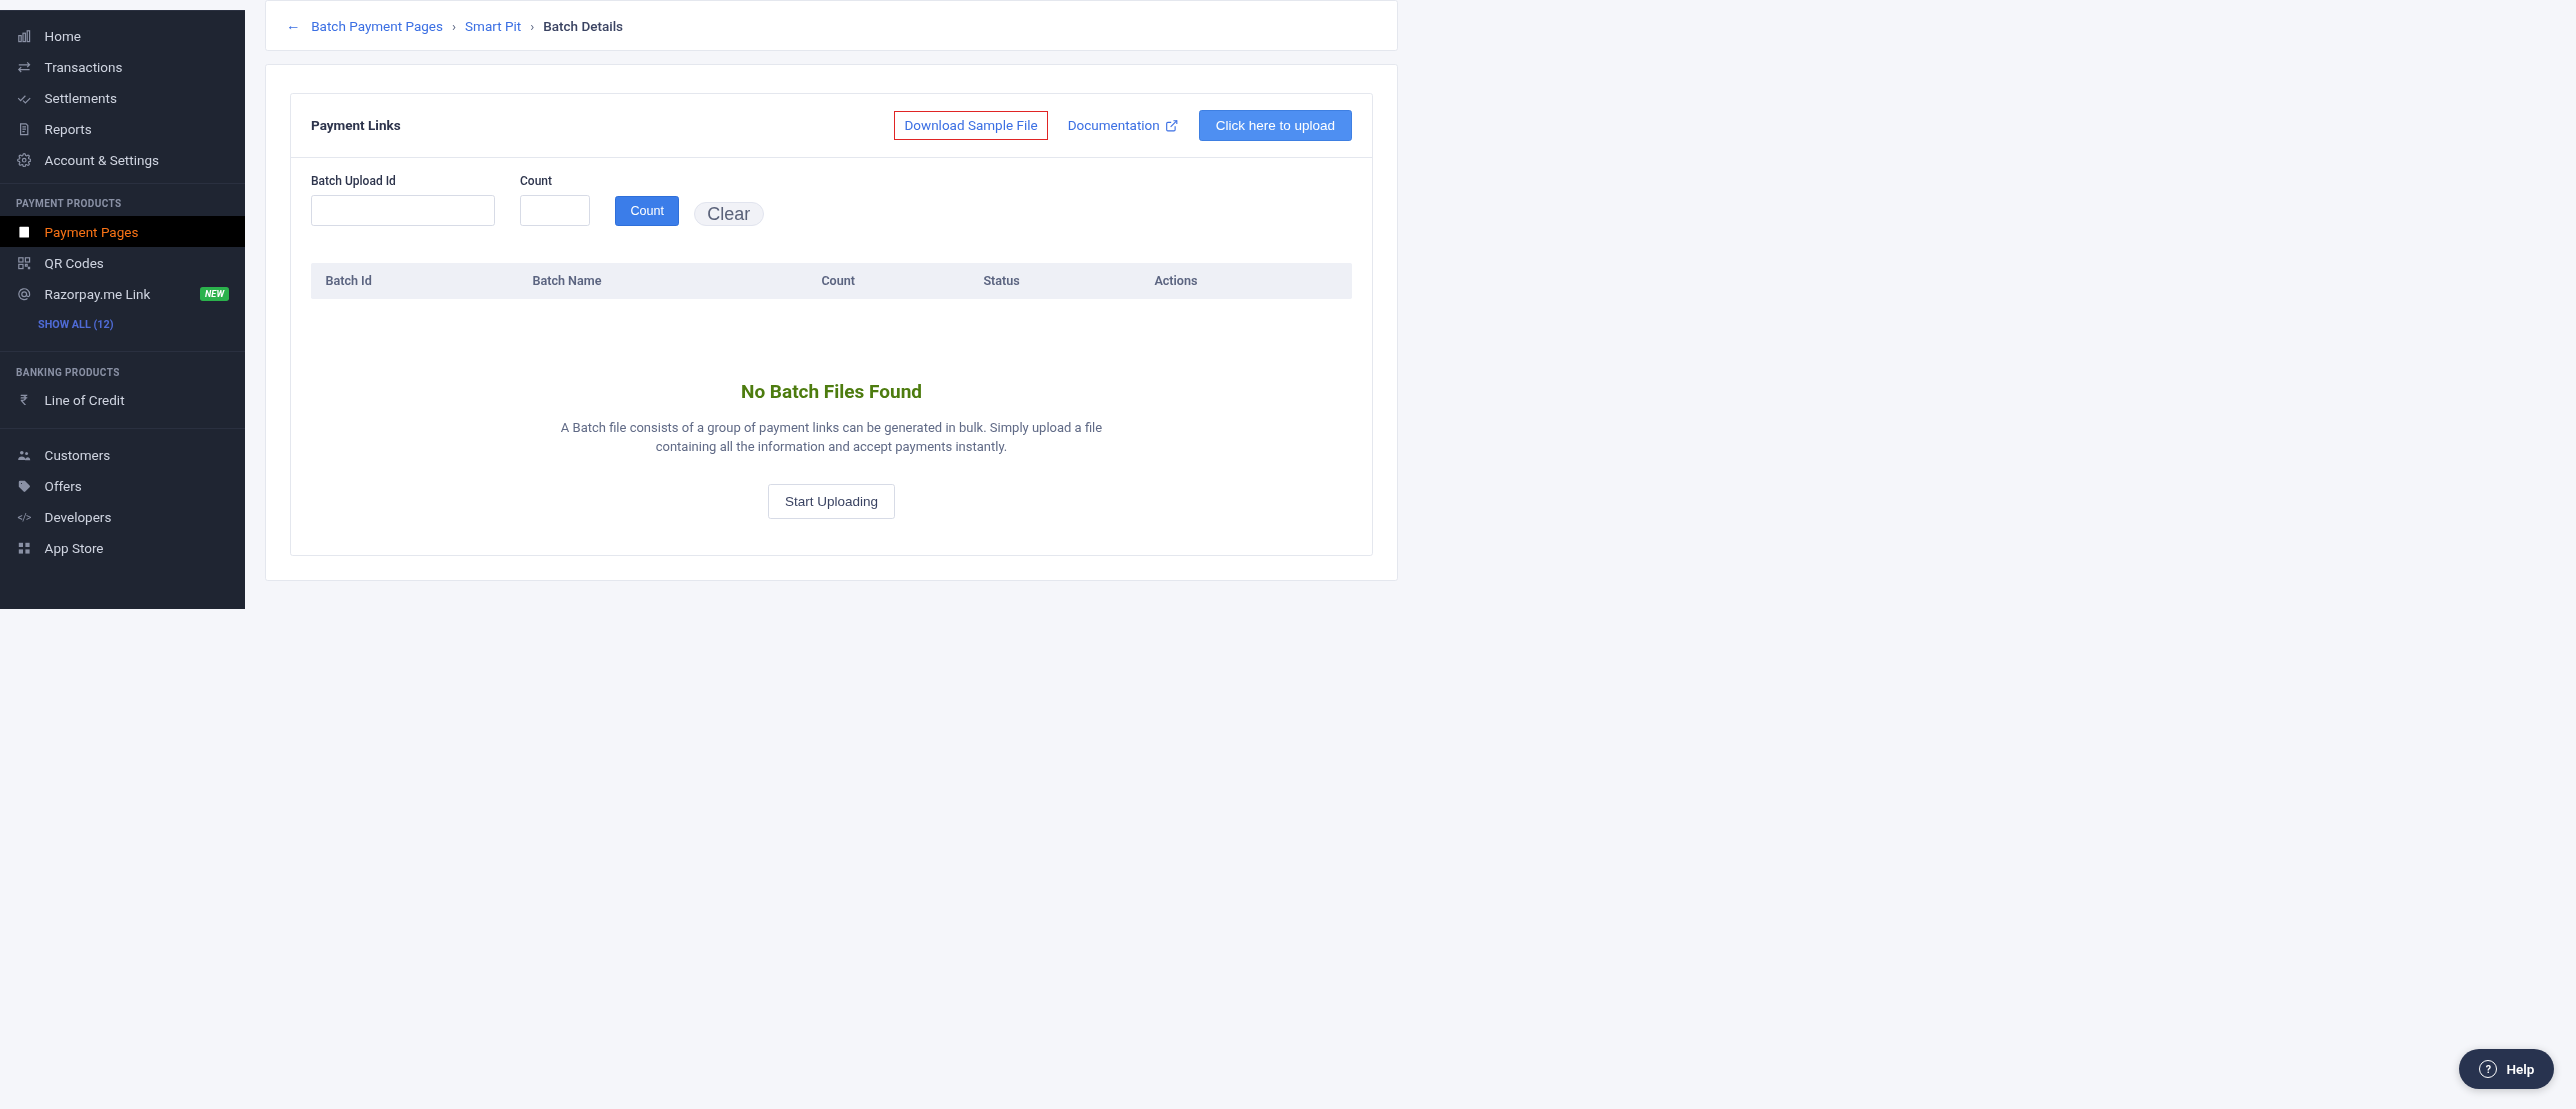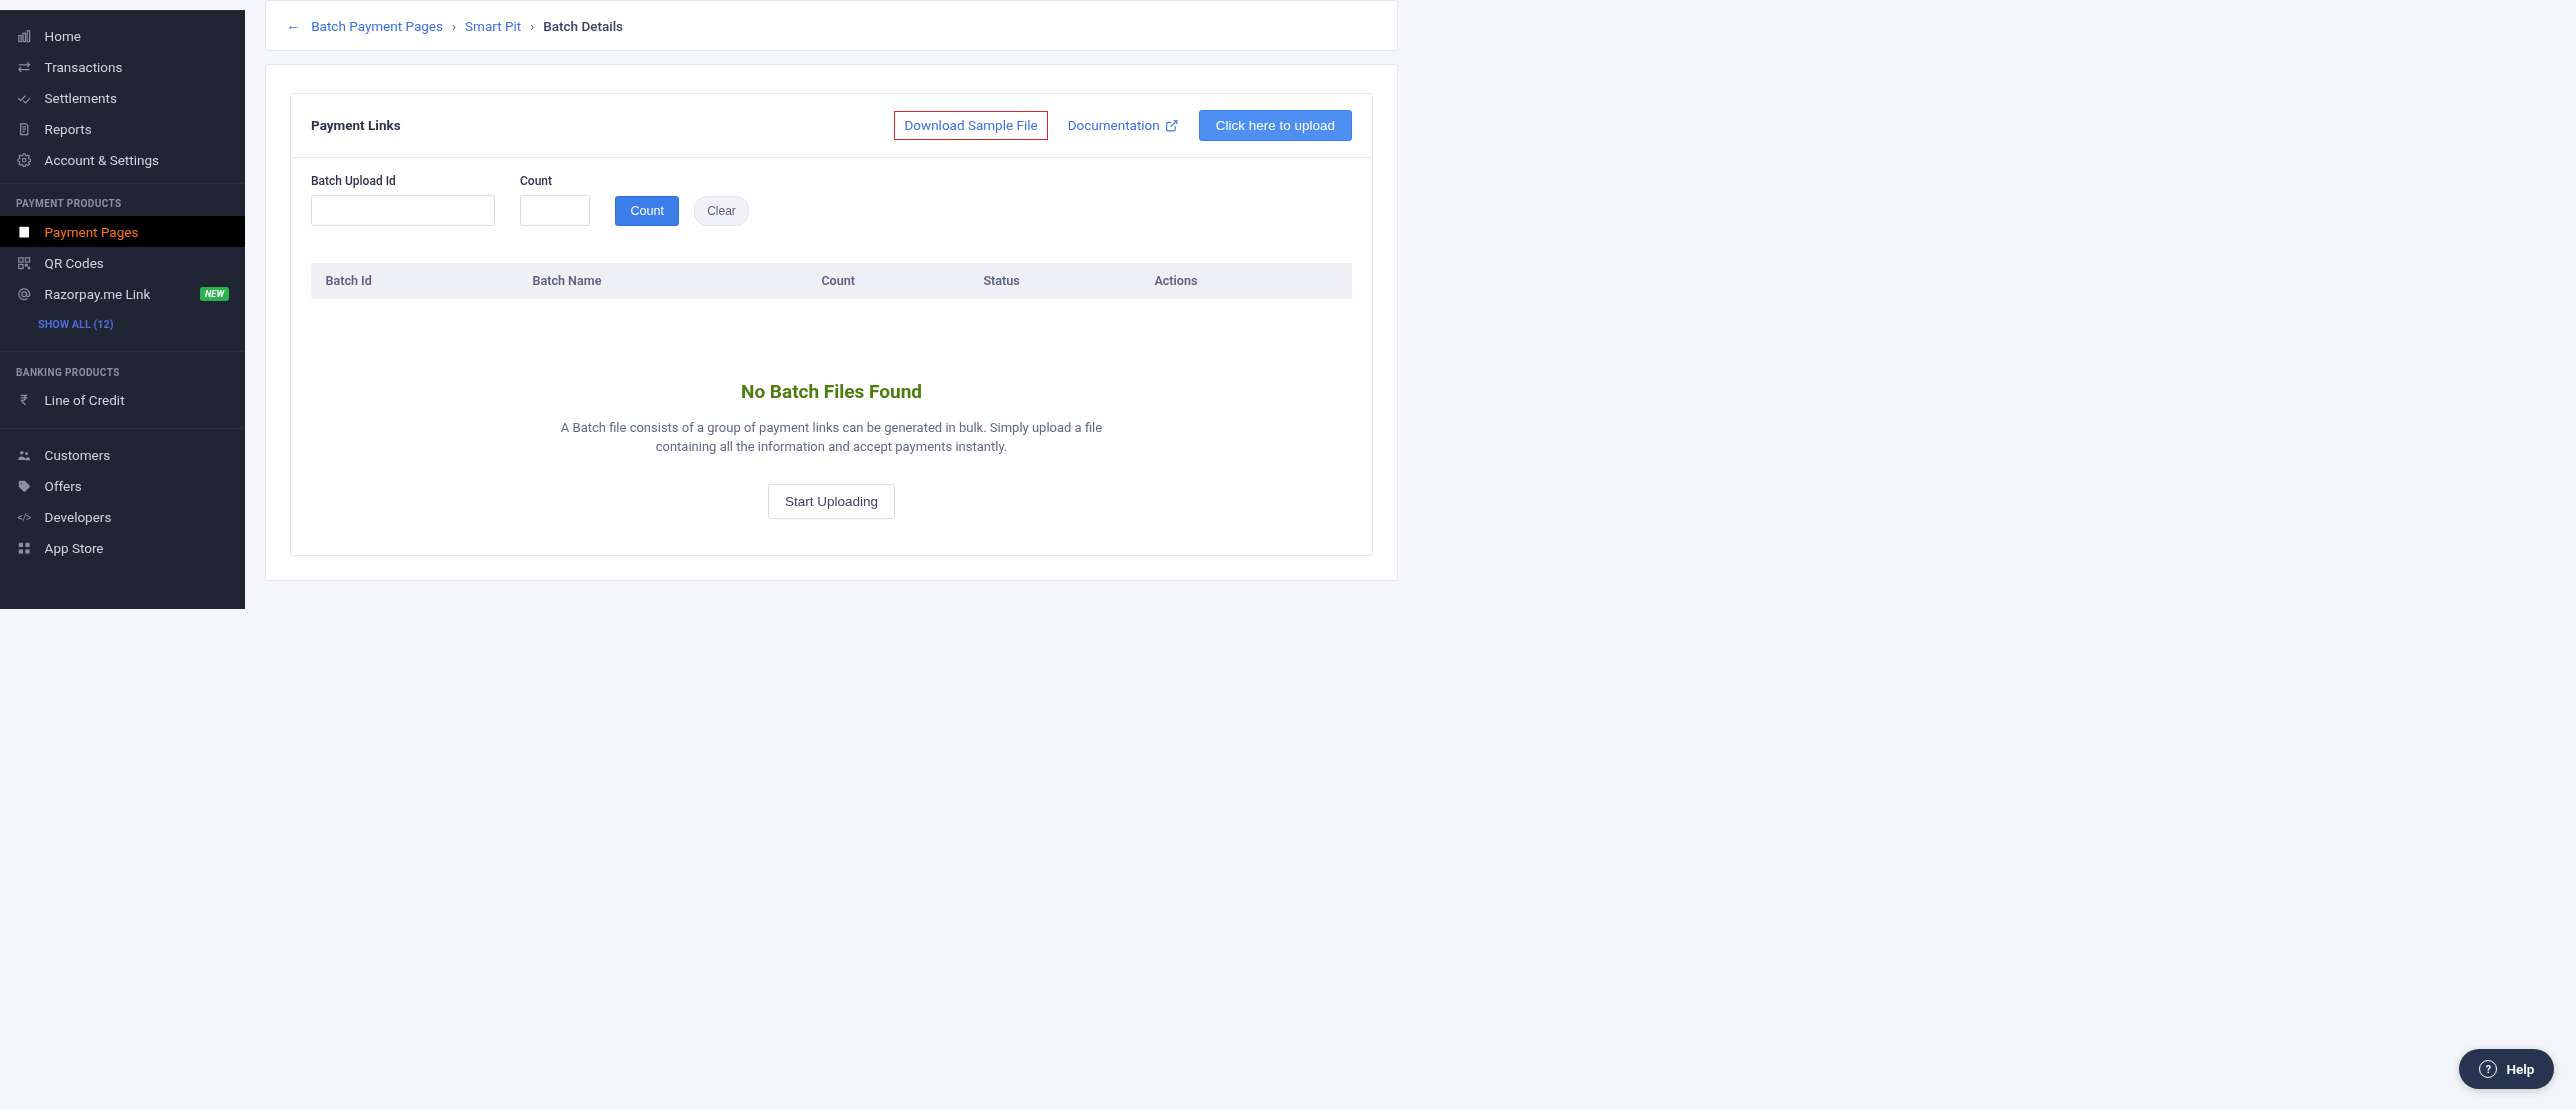--- a/index.html
+++ b/index.html
@@ -129,21 +129,21 @@
     border: 0.9px solid #d7dbe6; border-radius: 2.7px; height: 31px; padding: 3.6px 9px; font-size: 12.6px;
   }
   .filter-group.batchid input { width: 184px; }
   .filter-group.count input { width: 70px; }
   .btn-search {
     background: #3b7de9; color:#fff; border:0.9px solid #2f6fd9;
     height:30px; padding:0 14.4px; border-radius:2.7px; font-size:12.6px; cursor:pointer;
   }
   .btn-clear {
     background:#f1f2f7; color:#5a6279; border:0.9px solid #e1e4ee;
-    height:30px; padding:0 12.6px; border-radius:13px; font-size:12px; cursor:pointer;
+    height:24px; padding:0 12.6px; border-radius:13px; font-size:18px; cursor:pointer;
   }
 
   .table-head {
     margin: 31px 20px 0 20px;
     background: #eef0f6;
     display: grid;
     grid-template-columns: 207px 289px 162px 171px 1fr;
     padding: 10.8px 14.4px;
     border-radius: 1.8px;
   }

